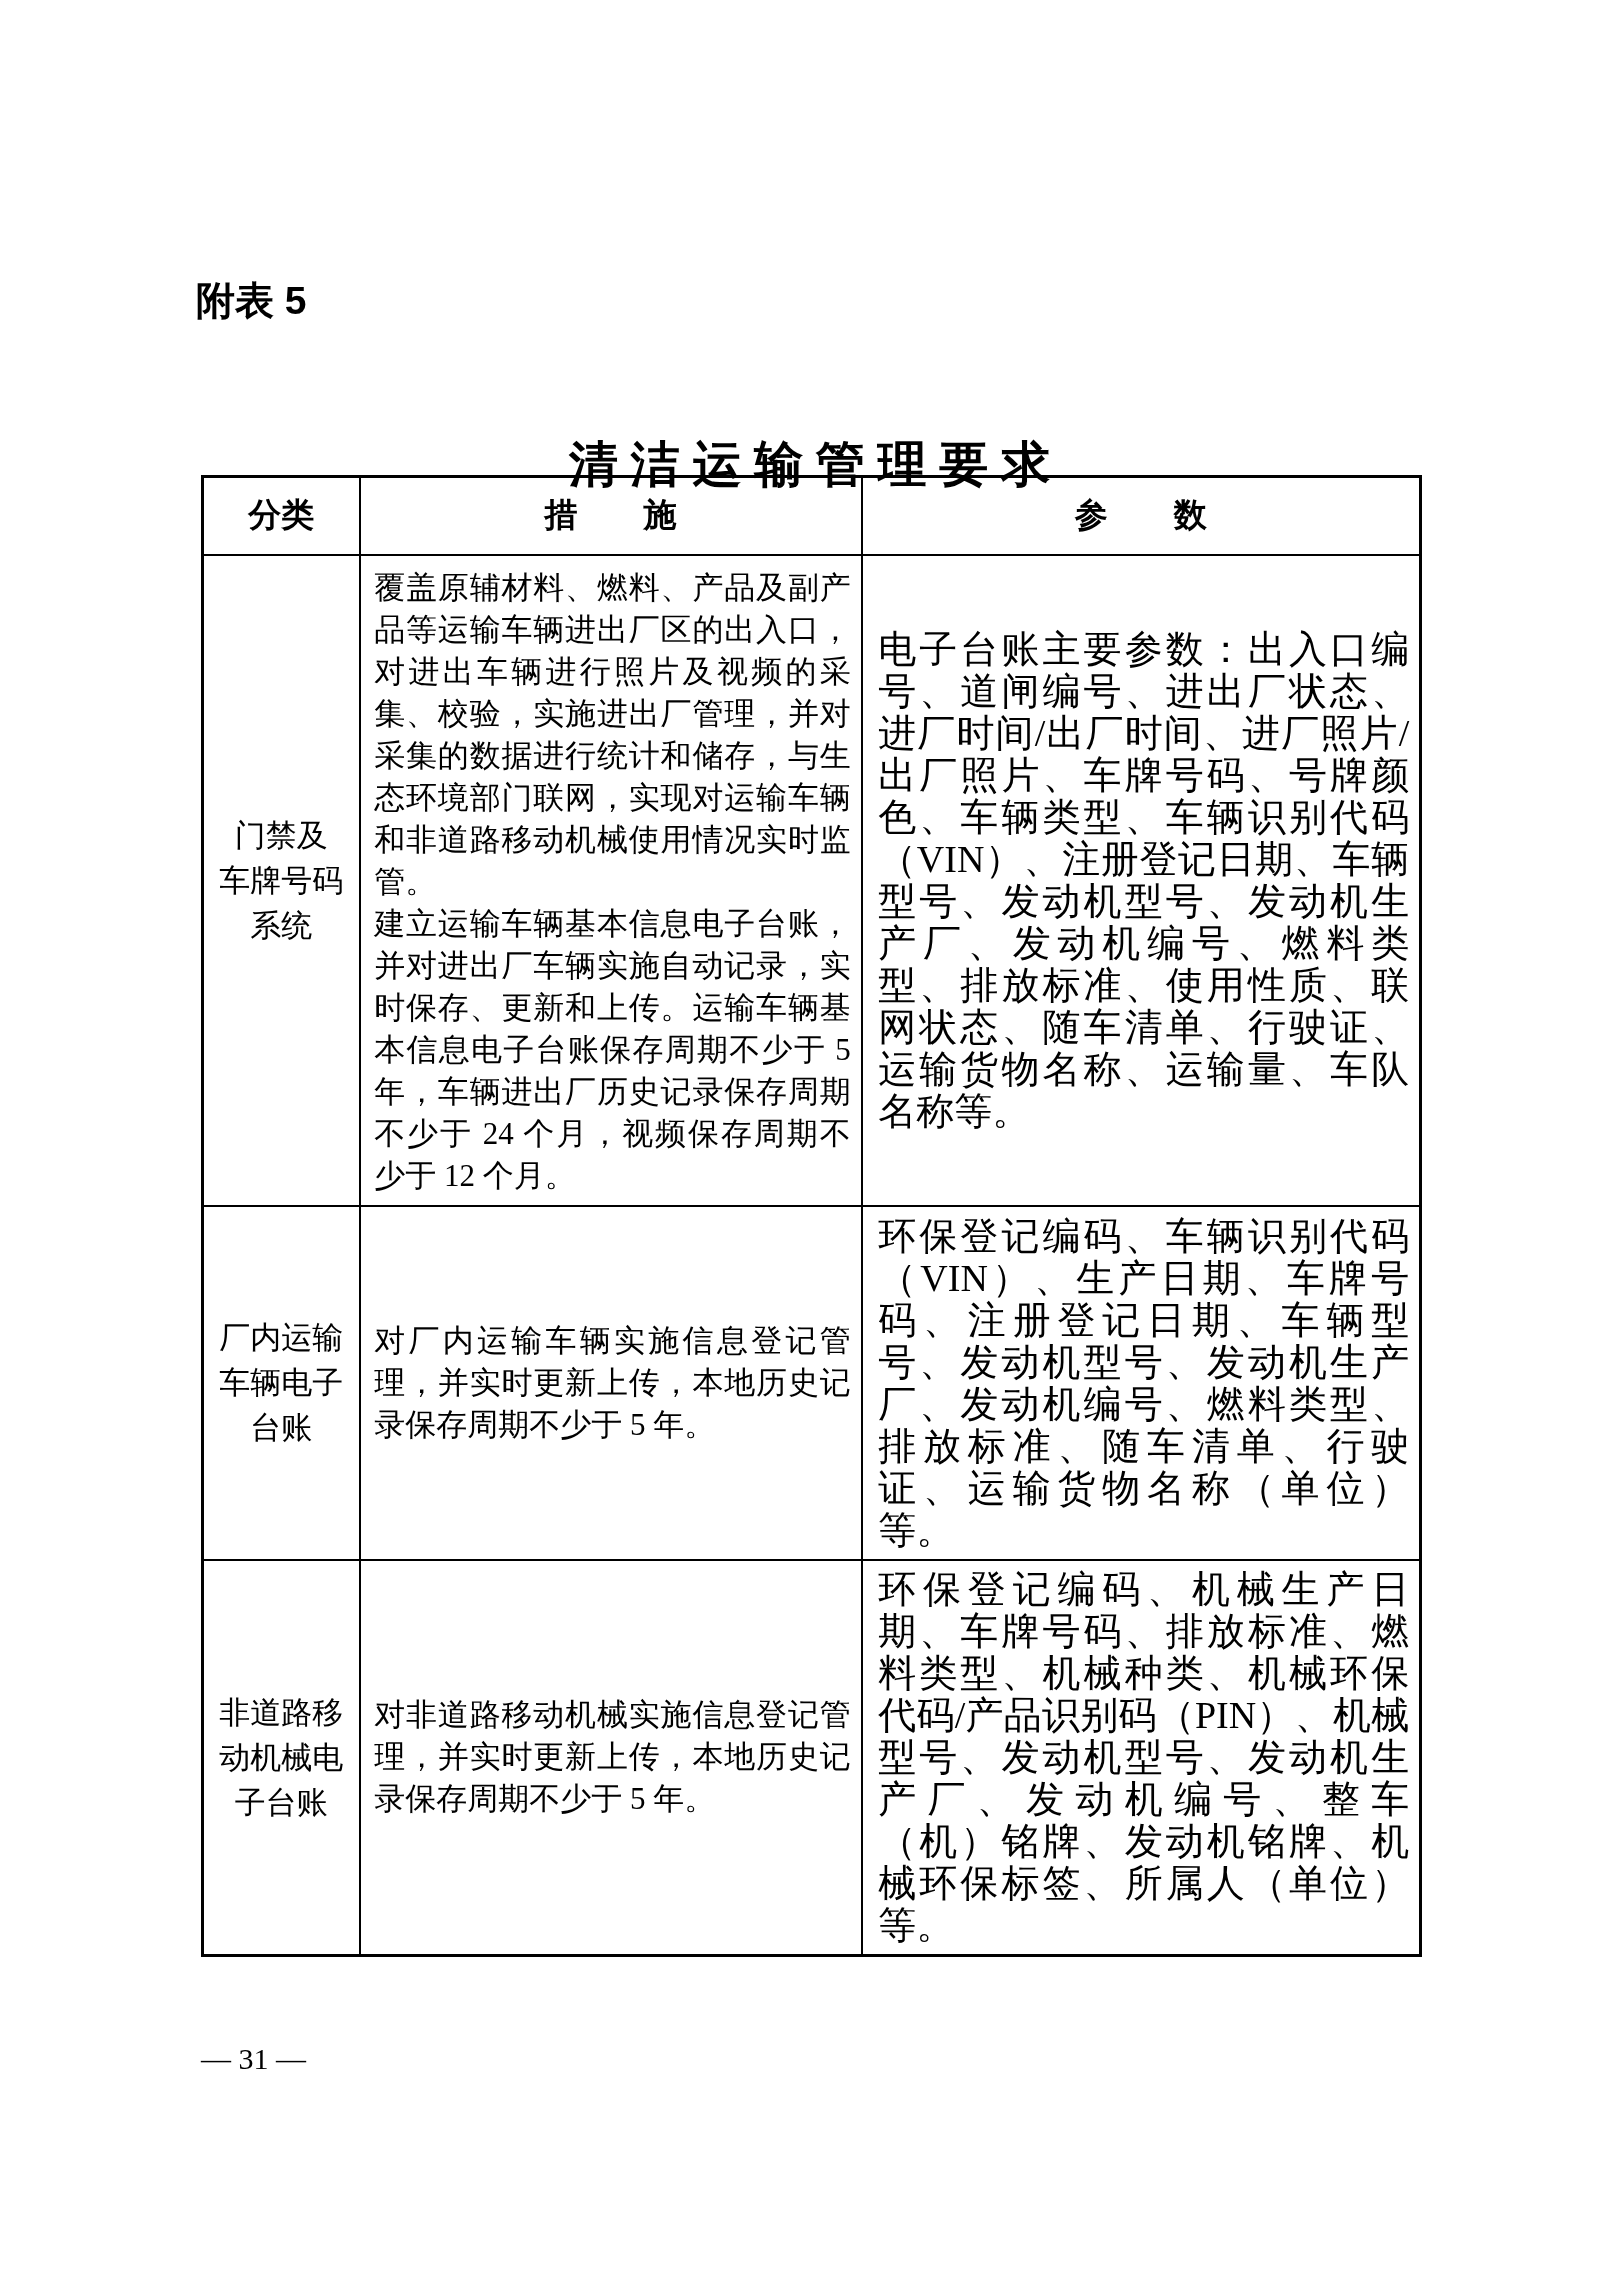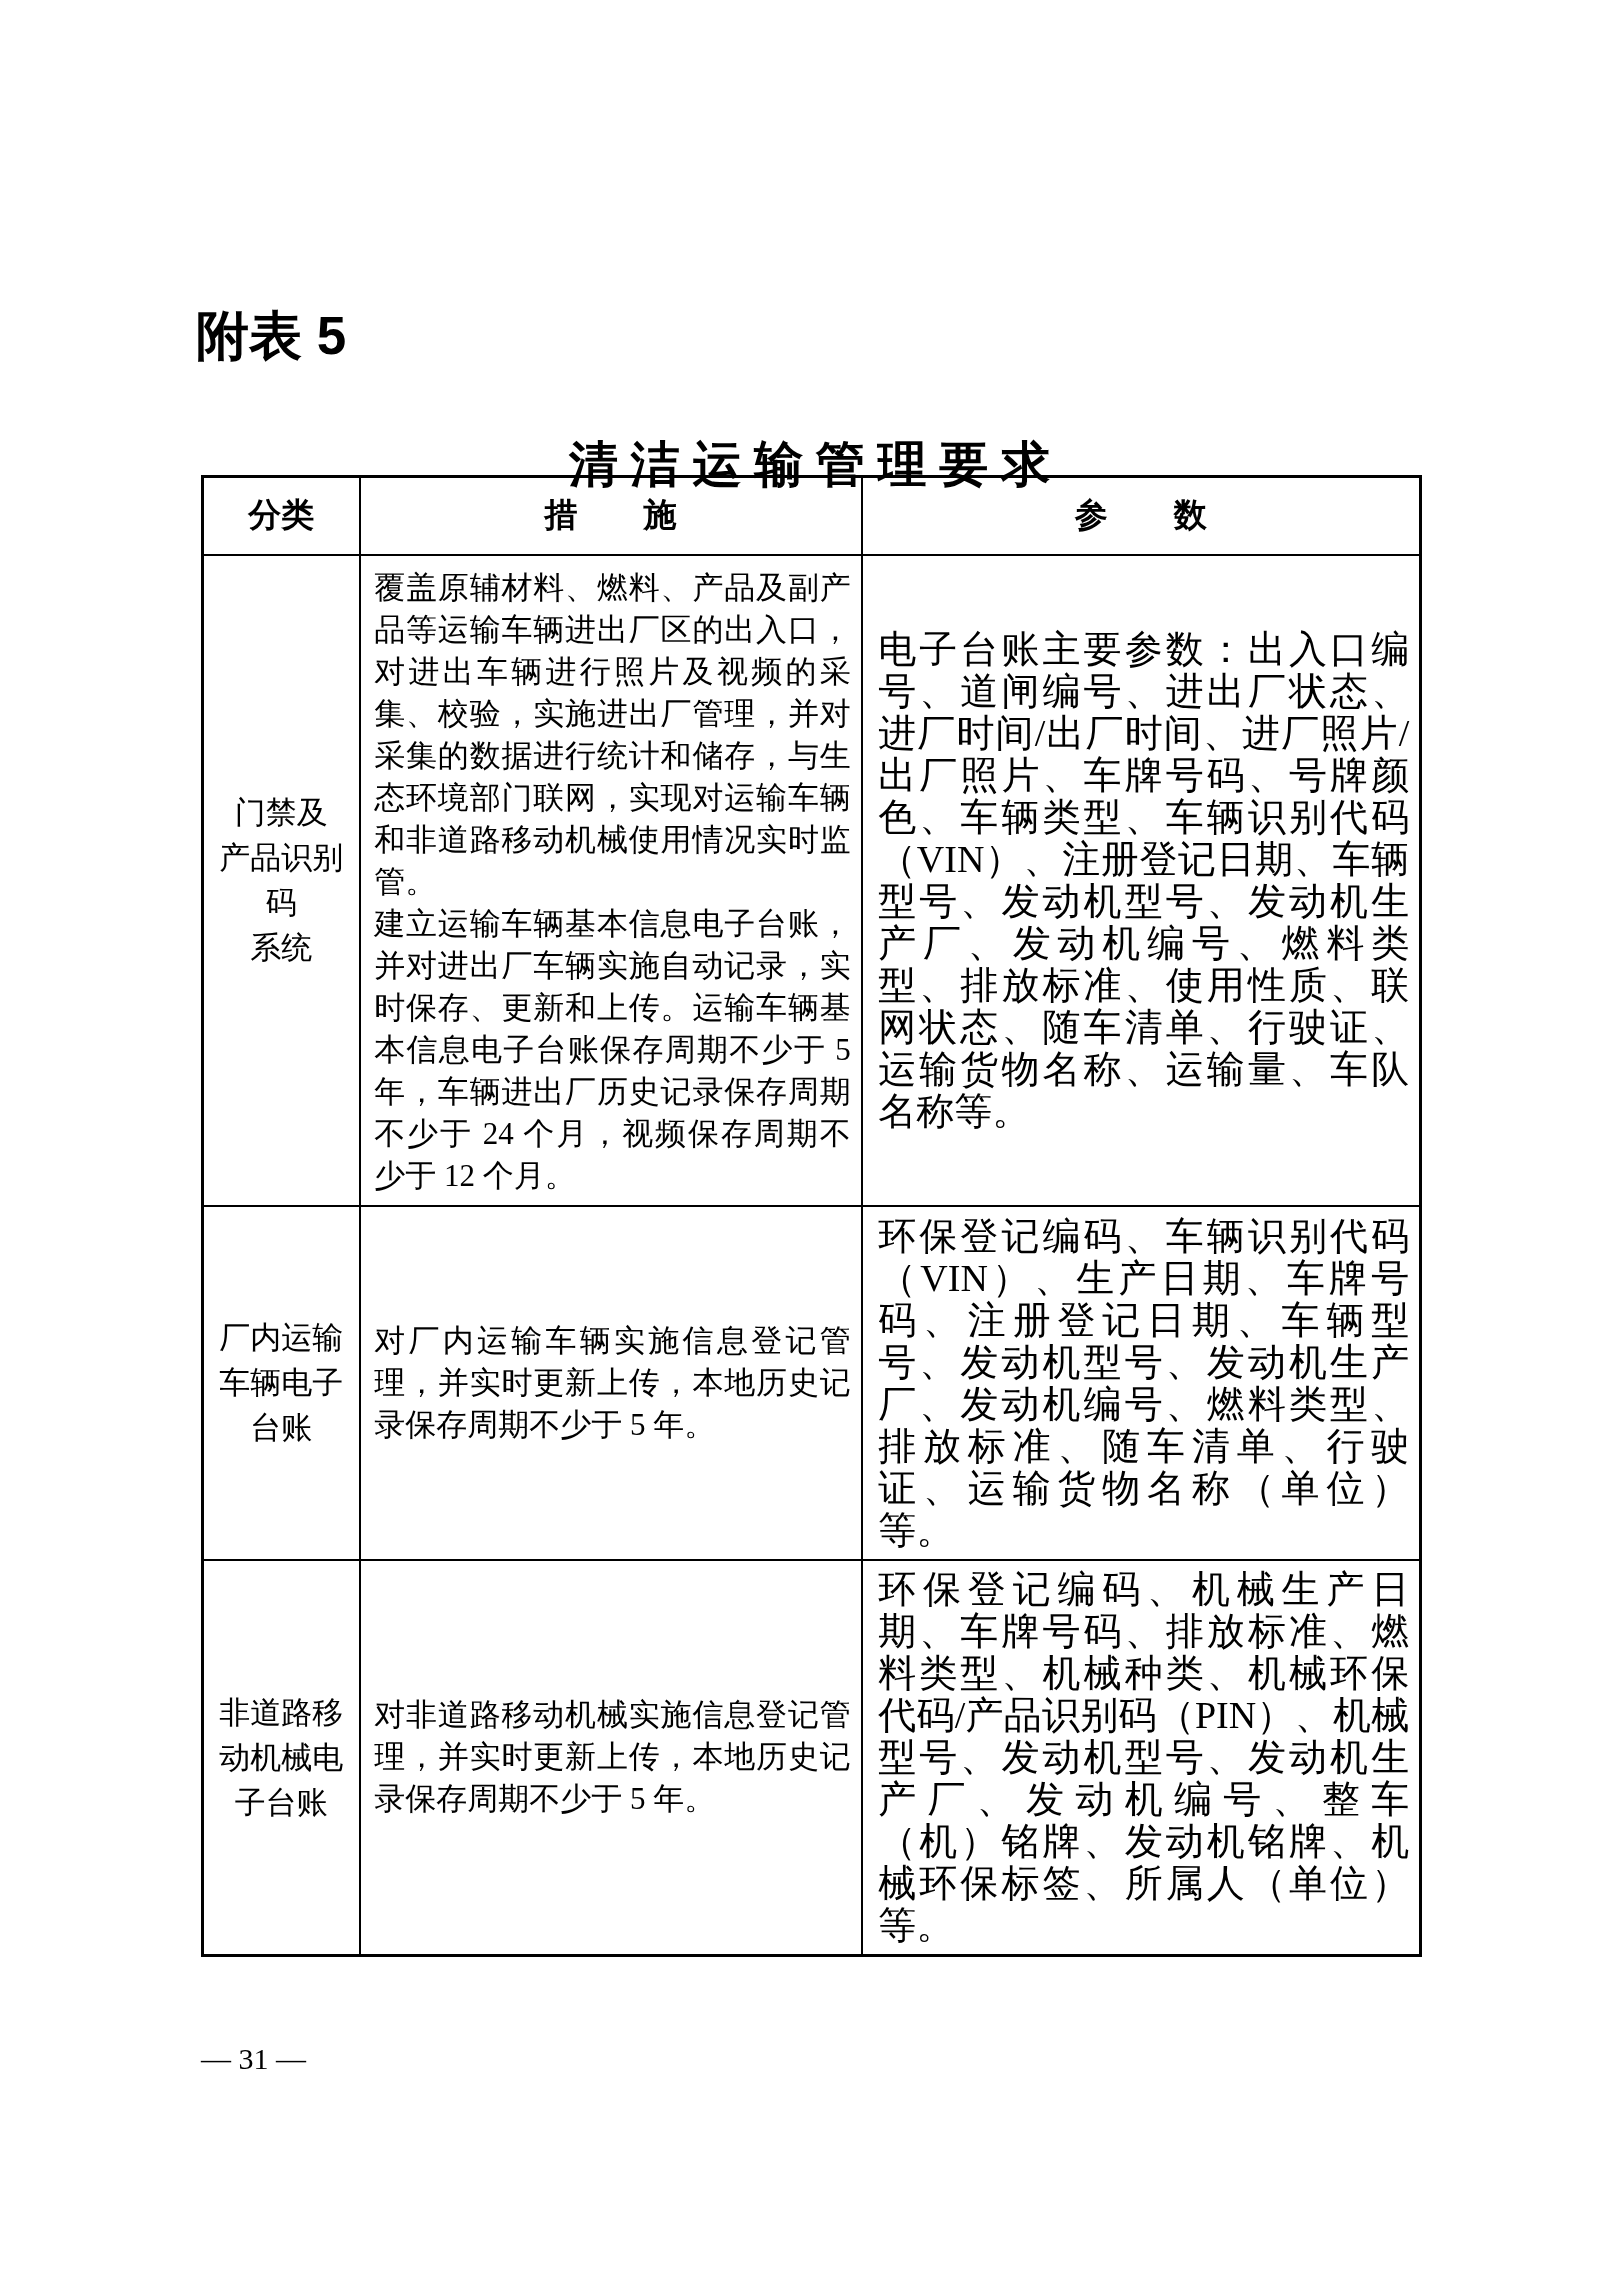--- a/index.html
+++ b/index.html
@@ -10,24 +10,24 @@
     height: 2293px;
     margin: 0 auto;
     background: #ffffff;
     color: #000000;
     font-family: "Liberation Serif", "DejaVu Serif", serif;
     overflow: hidden;
   }
   .appendix-label {
     position: absolute;
     left: 196px;
-    top: 308px;
+    top: 273px;
     font-family: "Liberation Sans", "DejaVu Sans", sans-serif;
     font-weight: 600;
-    font-size: 53px;
+    font-size: 39px;
     line-height: 55px;
     color: #000;
   }
   .doc-title {
     position: absolute;
     left: 201px;
     top: 384px;
     width: 1217px;
     text-align: center;
     font-family: "Liberation Sans", "DejaVu Sans", sans-serif;
@@ -127,21 +127,21 @@
     <thead>
       <tr class="header-row">
         <th>分类</th>
         <th>措　　施</th>
         <th>参　　数</th>
       </tr>
     </thead>
     <tbody>
       <tr class="row-1">
         <td class="cell-cat">门禁及
-产品识别码
+车牌号码
 系统</td>
         <td class="cell-meas v-top">
           <p>覆盖原辅材料、燃料、产品及副产品等运输车辆进出厂区的出入口，对进出车辆进行照片及视频的采集、校验，实施进出厂管理，并对采集的数据进行统计和储存，与生态环境部门联网，实现对运输车辆和非道路移动机械使用情况实时监管。</p>
           <p>建立运输车辆基本信息电子台账，并对进出厂车辆实施自动记录，实时保存、更新和上传。运输车辆基本信息电子台账保存周期不少于 5 年，车辆进出厂历史记录保存周期不少于 24 个月，视频保存周期不少于 12 个月。</p>
         </td>
         <td class="cell-param">电子台账主要参数：出入口编号、道闸编号、进出厂状态、进厂时间/出厂时间、进厂照片/出厂照片、车牌号码、号牌颜色、车辆类型、车辆识别代码（VIN）、注册登记日期、车辆型号、发动机型号、发动机生产厂、发动机编号、燃料类型、排放标准、使用性质、联网状态、随车清单、行驶证、运输货物名称、运输量、车队名称等。</td>
       </tr>
       <tr class="row-2">
         <td class="cell-cat">厂内运输
 车辆电子

